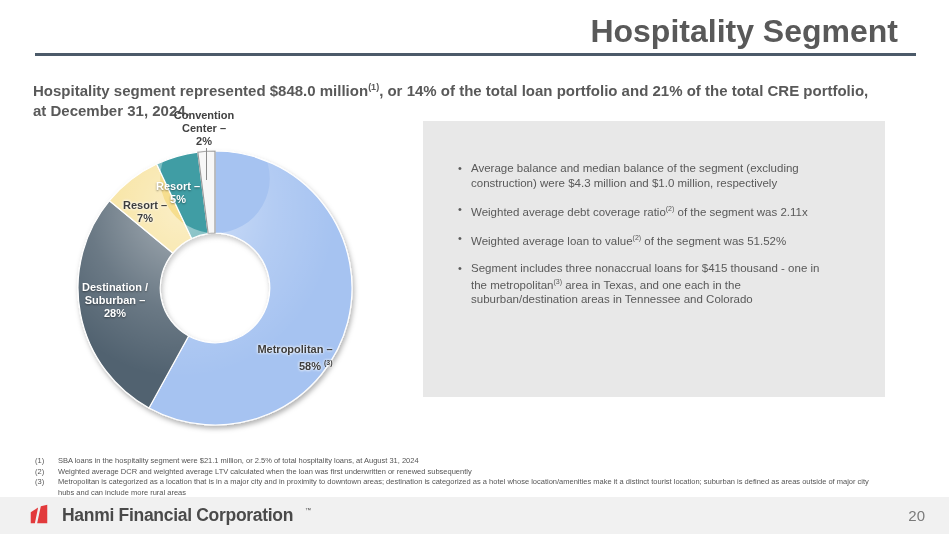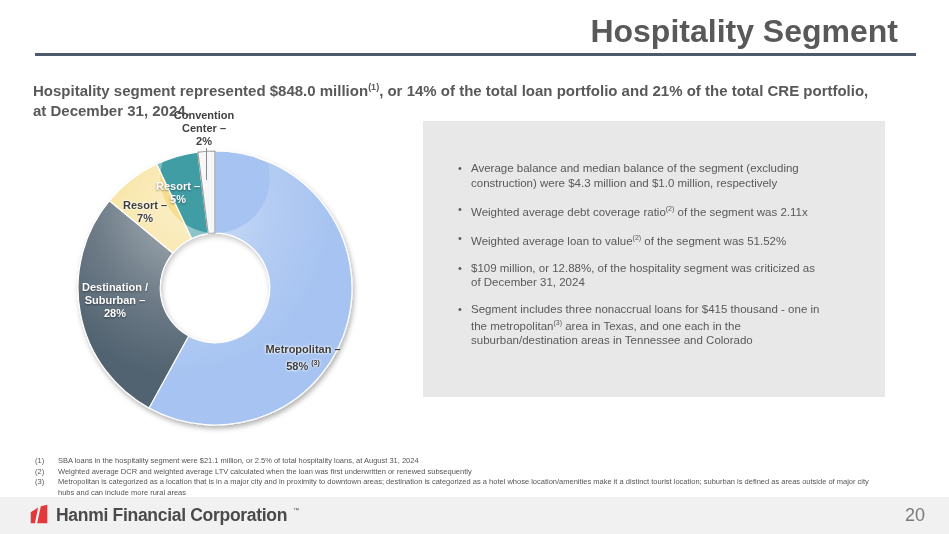--- a/index.html
+++ b/index.html
@@ -20,45 +20,45 @@
                line-height:13px;text-align:center;z-index:3;}
   .slice-label div{white-space:nowrap;}
   .slice-label sup{font-size:7px;}
   .lbl-dark{color:#414141;}
   .lbl-light{color:#ffffff;text-shadow:0 1px 2px rgba(0,0,0,.45);}
   .lbl-glow{color:#3d3d3d;text-shadow:0 0 3px #fff,0 0 3px #fff;}
   .lbl-convention{left:138px;top:22px;text-align:center;}
   .lbl-airport{left:112px;top:87px;}
   .lbl-resort{left:79px;top:106px;}
   .lbl-destination{left:49px;top:194px;}
-  .lbl-metropolitan{left:237px;top:252px;}
+  .lbl-metropolitan{left:229px;top:252px;text-align:right;}
   .leader{position:absolute;left:140px;top:42px;width:1px;height:32px;background:#8a8a8a;z-index:2;}
 
   
   .callout{position:absolute;left:423px;top:121px;width:462px;height:276px;background:#E8E8E8;box-sizing:border-box;}
   .callout ul{margin:4px;padding:36px 14px 0 44px;list-style:none;}
   .callout li{position:relative;margin-bottom:12px;font-size:11.5px;line-height:14.5px;
               color:#595959;max-width:410px;}
   .callout li::before{content:"\2022";position:absolute;left:-13px;top:0;color:#595959;font-size:11px;}
   .callout sup{font-size:7px;}
 
   
   .footnotes{position:absolute;left:35px;top:456px;width:892px;font-size:7.5px;line-height:10.5px;color:#555555;}
   .fn{display:flex;}
   .fn-num{width:23px;flex:0 0 23px;}
   .fn-text{flex:1;}
 
   
   .footer{position:absolute;left:0;bottom:0;width:100%;height:37px;background:#F1F1F1;
           display:flex;align-items:center;justify-content:space-between;
           padding:0 24px 0 28px;box-sizing:border-box;}
-  .brand{display:flex;align-items:center;gap:6px;}
+  .brand{display:flex;align-items:center;gap:12px;}
   .brand-text{font-size:17.5px;font-weight:bold;color:#4a4a4a;letter-spacing:-0.3px;}
   .tm{font-size:6px;vertical-align:top;color:#4a4a4a;position:relative;top:-6px;}
-  .page-num{font-size:18px;color:#7a7a7a;}
+  .page-num{font-size:15px;color:#7a7a7a;}
 </style>
 </head>
 <body>
 
 <div class="slide">
 
   <div class="page-title">Hospitality Segment</div>
   <div class="title-rule"></div>
   <div class="subtitle">Hospitality segment represented $848.0 million<sup>(1)</sup>, or 14% of the total loan portfolio and 21% of the total CRE portfolio,<br>at December 31, 2024.</div>
 
@@ -112,21 +112,20 @@
       <div>Metropolitan –</div>
       <div>58% <sup>(3)</sup></div>
     </div>
   </div>
 
   <div class="callout">
     <ul>
       <li>Average balance and median balance of the segment (excluding<br>construction) were $4.3 million and $1.0 million, respectively</li>
       <li>Weighted average debt coverage ratio<sup>(2)</sup> of the segment was 2.11x</li>
       <li>Weighted average loan to value<sup>(2)</sup> of the segment was 51.52%</li>
-      <li>$109 million, or 12.88%, of the hospitality segment was criticized as<br>of December 31, 2024</li>
       <li>Segment includes three nonaccrual loans for $415 thousand - one in<br>the metropolitan<sup>(3)</sup> area in Texas, and one each in the<br>suburban/destination areas in Tennessee and Colorado</li>
     </ul>
   </div>
 
   <div class="footnotes">
     <div class="fn">
       <span class="fn-num">(1)</span>
       <span class="fn-text">SBA loans in the hospitality segment were $21.1 million, or 2.5% of total hospitality loans, at August 31, 2024</span>
     </div>
     <div class="fn">

